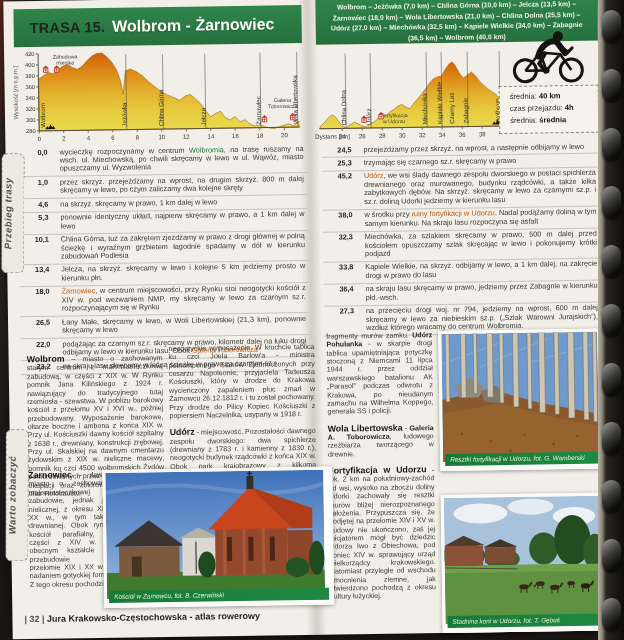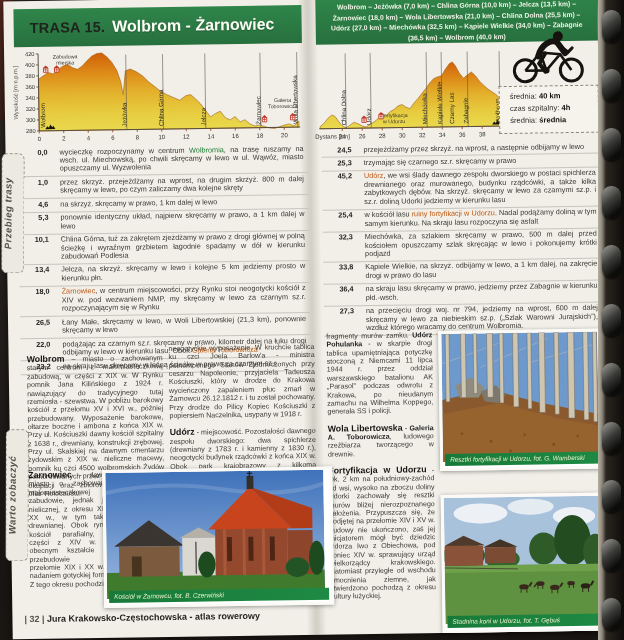--- a/index.html
+++ b/index.html
@@ -322,40 +322,40 @@
       <path d="M17,44 L32,26 L52,28 L63,44 M32,26 L38,44 L17,44 M38,44 L52,28" stroke="#15130f" fill="none" stroke-width="2.6"></path>
       <circle cx="38" cy="44" r="3.2" fill="#15130f"></circle>
       <circle cx="50" cy="10" r="5" fill="#15130f"></circle>
       <path d="M30,30 C33,18 43,13 49,16 L57,27" stroke="#15130f" stroke-width="6" fill="none" stroke-linecap="round"></path>
       <path d="M49,18 L60,26 L64,22" stroke="#15130f" stroke-width="3.2" fill="none" stroke-linecap="round"></path>
       <path d="M37,27 L31,37 L37,45" stroke="#15130f" stroke-width="4" fill="none" stroke-linecap="round"></path>
     </svg>
 
     <div class="info-box">
       <div><span>średnia:</span> <b>40 km</b></div>
-      <div><span>czas szpitalny:</span> <b>4h</b></div>
+      <div><span>czas przejazdu:</span> <b>4h</b></div>
       <div><span>średnia:</span> <b>średnia</b></div>
     </div>
 
     <div class="route-table" id="rt-right">
       <div class="rrow">
           <div class="km">24,5</div>
           <div class="desc"><span>przejeżdżamy przez skrzyż. na wprost, a następnie odbijamy w lewo</span></div>
         </div>
       <div class="rrow">
           <div class="km">25,3</div>
           <div class="desc"><span>trzymając się czarnego sz.r. skręcamy w prawo</span></div>
         </div>
       <div class="rrow">
           <div class="km">45,2</div>
           <div class="desc"><span class="seg-orange">Udórz</span><span>, we wsi ślady dawnego zespołu dworskiego w postaci spichlerza drewnianego oraz murowanego, budynku rządcówki, a także kilka zabytkowych dębów. Na skrzyż. skręcamy w lewo za czarnymi sz.p. i sz.r. doliną Udorki jedziemy w kierunku lasu</span></div>
         </div>
       <div class="rrow">
-          <div class="km">25,4</div>
-          <div class="desc"><span>w kościół lasu </span><span class="seg-orange">ruiny fortyfikacji w Udorzu</span><span>. Nadal podążamy doliną w tym samym kierunku. Na skraju lasu rozpoczyna się asfalt</span></div>
+          <div class="km">38,0</div>
+          <div class="desc"><span>w środku przy </span><span class="seg-orange">ruiny fortyfikacji w Udorzu</span><span>. Nadal podążamy doliną w tym samym kierunku. Na skraju lasu rozpoczyna się asfalt</span></div>
         </div>
       <div class="rrow">
           <div class="km">32,3</div>
           <div class="desc"><span>Miechówka, za szlakiem skręcamy w prawo, 500 m dalej przed kościołem opuszczamy szlak skręcając w lewo i pokonujemy krótki podjazd</span></div>
         </div>
       <div class="rrow">
           <div class="km">33,8</div>
           <div class="desc"><span>Kąpiele Wielkie, na skrzyż. odbijamy w lewo, a 1 km dalej, na zakręcie drogi w prawo do lasu</span></div>
         </div>
       <div class="rrow">

